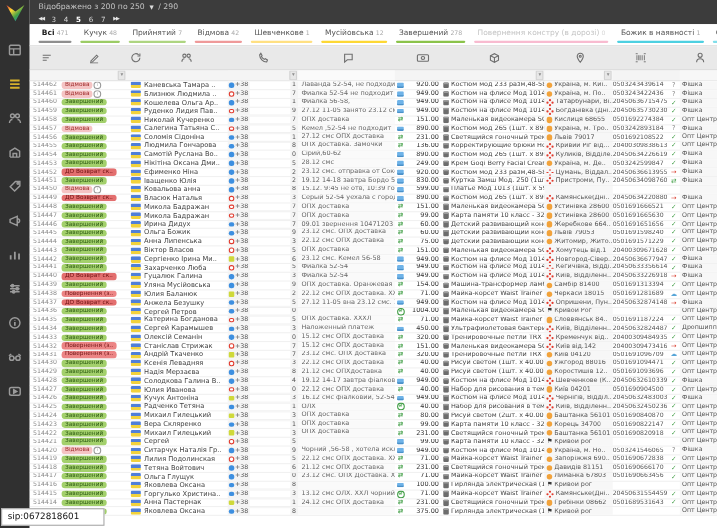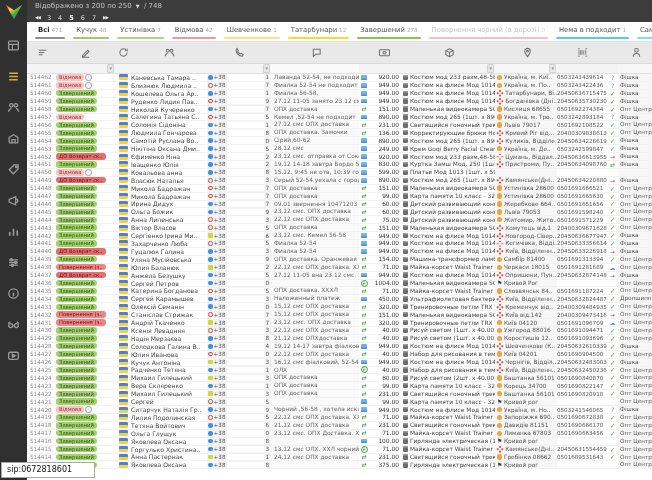--- a/index.html
+++ b/index.html
@@ -179,45 +179,45 @@
           </svg></span>
       </div>
   </div>
 
   <div class="main">
 
     <div class="topbar">
       <div class="tb-line">
         <span>Відображено з 200 по 250</span>
         <span class="caret">▼</span>
-        <span>/ 748</span>
+        <span>/ 290</span>
       </div>
       <div class="pager">
         <span class="pg-skip">◀◀</span>
         <span style="display:flex;gap:7px;">
             <span class="pg">3</span>
             <span class="pg">4</span>
             <span class="pg act">5</span>
             <span class="pg">6</span>
             <span class="pg">7</span>
           </span>
         <span class="pg-skip">▶▶</span>
       </div>
     </div>
 
     <div class="tabs">
         <div class="tab act"><span class="tl">Всі</span><span class="tc">471</span><i class="tu" style="background: rgb(143, 143, 143);"></i></div>
         <div class="tab"><span class="tl">Кучук</span><span class="tc">48</span><i class="tu" style="background: rgb(156, 204, 101);"></i></div>
-        <div class="tab"><span class="tl">Устинівка</span><span class="tc">7</span><i class="tu" style="background: rgb(174, 213, 129);"></i></div>
+        <div class="tab"><span class="tl">Прийнятий</span><span class="tc">7</span><i class="tu" style="background: rgb(174, 213, 129);"></i></div>
         <div class="tab"><span class="tl">Відмова</span><span class="tc">42</span><i class="tu" style="background: rgb(239, 154, 154);"></i></div>
         <div class="tab"><span class="tl">Шевченкове</span><span class="tc">1</span><i class="tu" style="background: rgb(255, 224, 130);"></i></div>
-        <div class="tab"><span class="tl">Татарбунари</span><span class="tc">12</span><i class="tu" style="background: rgb(253, 216, 53);"></i></div>
+        <div class="tab"><span class="tl">Мусійовська</span><span class="tc">12</span><i class="tu" style="background: rgb(253, 216, 53);"></i></div>
         <div class="tab"><span class="tl">Завершений</span><span class="tc">278</span><i class="tu" style="background: rgb(139, 195, 74);"></i></div>
-        <div class="tab mut"><span class="tl">Повернення чорний (в дорозі)</span><span class="tc">0</span><i class="tu" style="background: rgb(248, 187, 208);"></i></div>
-        <div class="tab"><span class="tl">Нема в подходит</span><span class="tc">1</span><i class="tu" style="background: rgb(77, 208, 225);"></i></div>
+        <div class="tab mut"><span class="tl">Повернення констру (в дорозі)</span><span class="tc">0</span><i class="tu" style="background: rgb(248, 187, 208);"></i></div>
+        <div class="tab"><span class="tl">Божик в наявності</span><span class="tc">1</span><i class="tu" style="background: rgb(77, 208, 225);"></i></div>
         <div class="tab"><span class="tl">Самовивіз</span><i class="tu" style="background: rgb(128, 222, 234);"></i></div>
       </div>
 
     <div class="thead">
       <div class="th c-id">
           <svg width="11" height="11" viewBox="0 0 12 12">
             <path d="M2 3.5h8M2 6h6M2 8.5h4"></path>
           </svg>
         </div>
       <div class="th c-st">

